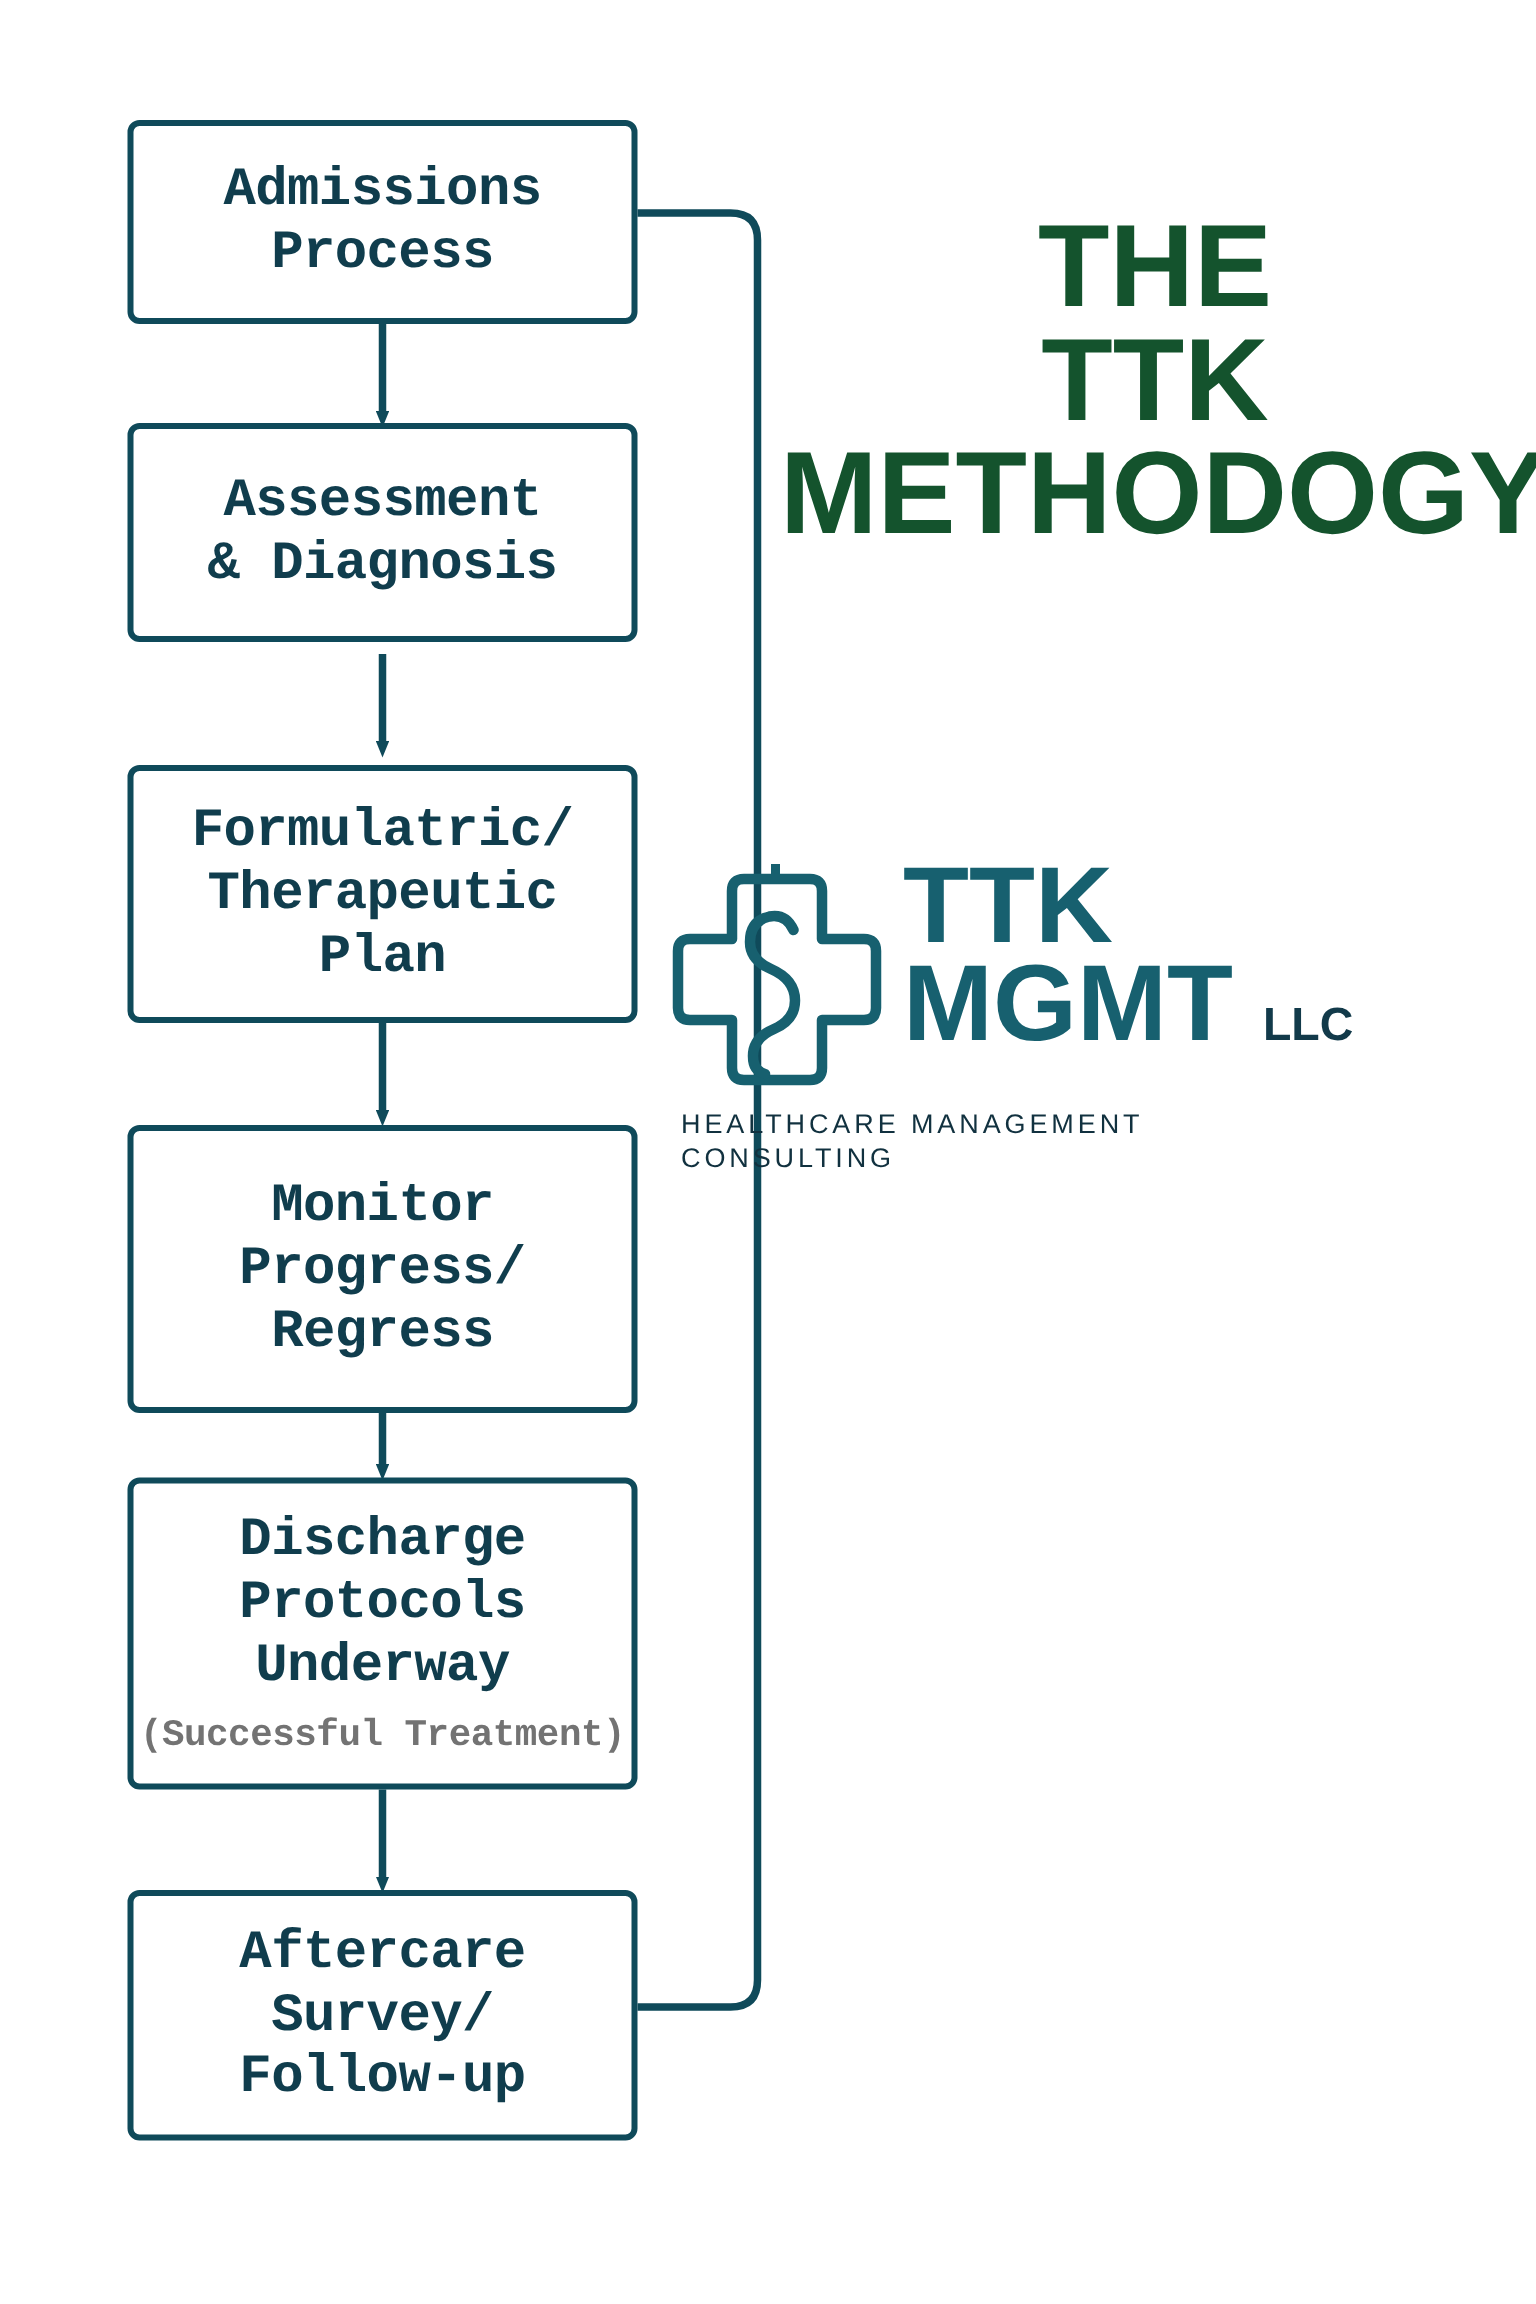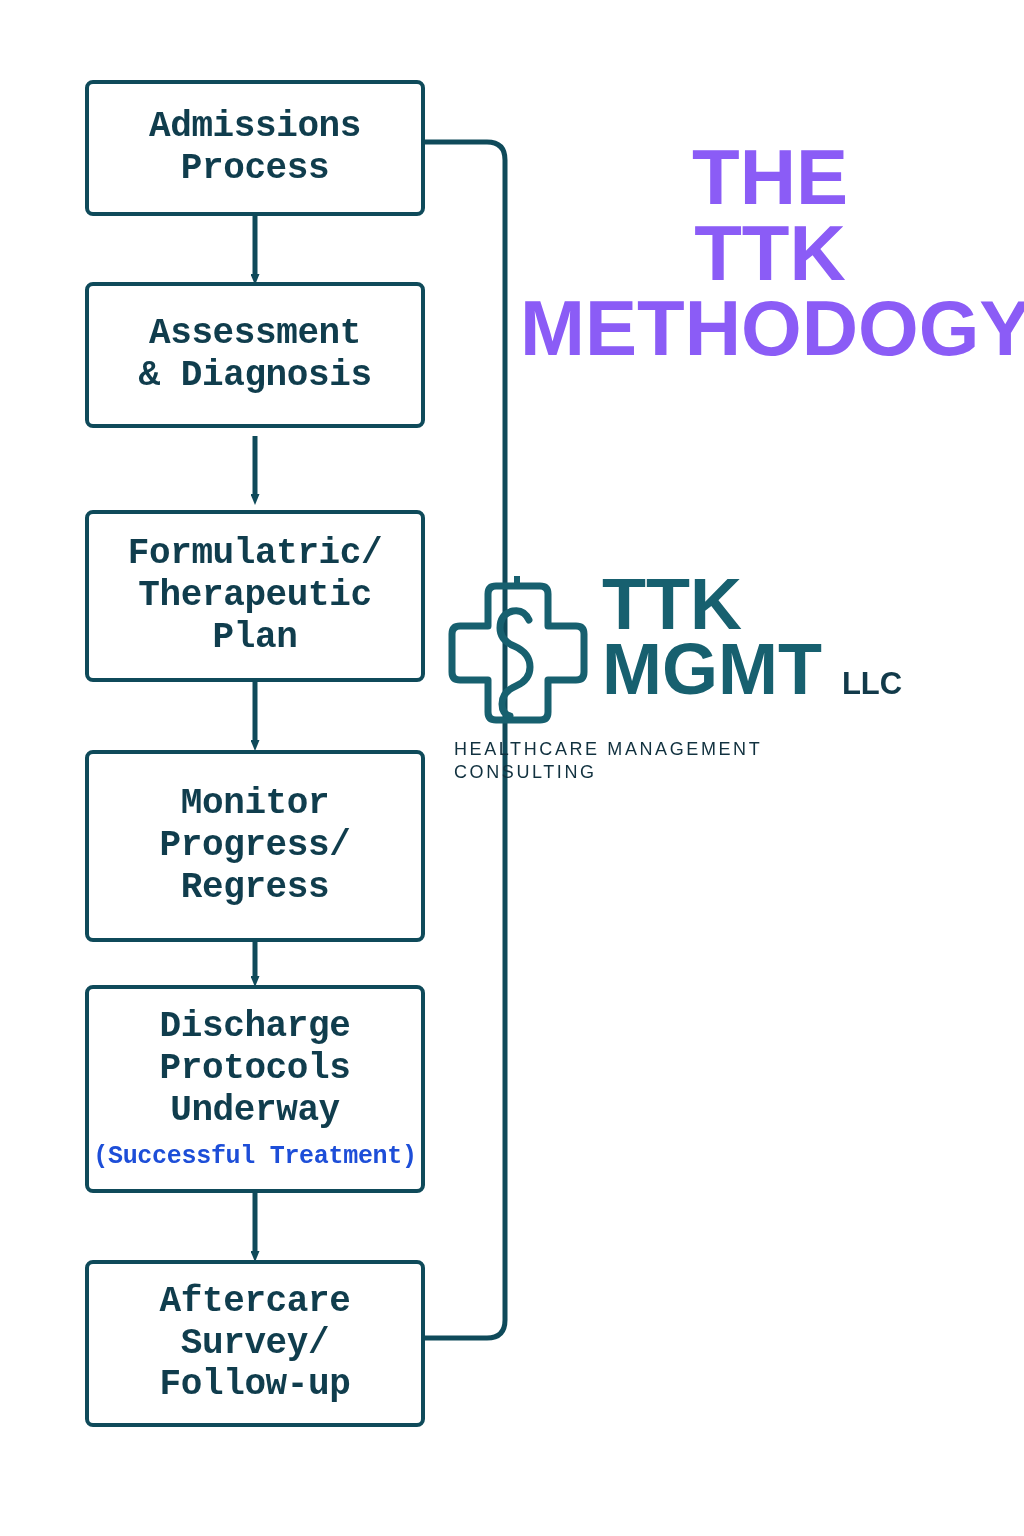--- a/index.html
+++ b/index.html
@@ -53,21 +53,21 @@
     font-weight: 700;
     font-size: 36px;
     line-height: 1.16;
     letter-spacing: -0.4px;
     padding: 0 12px;
     white-space: pre-line;
   }
 
   .flow-box .box-sublabel {
     display: block;
-    color: #1d4ed8;
+    color: #737373;
     font-weight: 700;
     font-size: 25px;
     line-height: 1.2;
     letter-spacing: -0.3px;
     margin-top: 10px;
     white-space: nowrap;
   }
 
   
   #box-0 { top: 0px;    height: 136px; }
@@ -85,21 +85,21 @@
     pointer-events: none;
   }
 
   
   .headline {
     position: absolute;
     left: 520px;
     top: 140px;
     width: 500px;
     text-align: center;
-    color: #8b5cf6;
+    color: #14532d;
     font-weight: 700;
     font-size: 78px;
     line-height: 0.97;
     letter-spacing: 0px;
     white-space: pre-line;
   }
 
   
   .logo-block {
     position: absolute;

